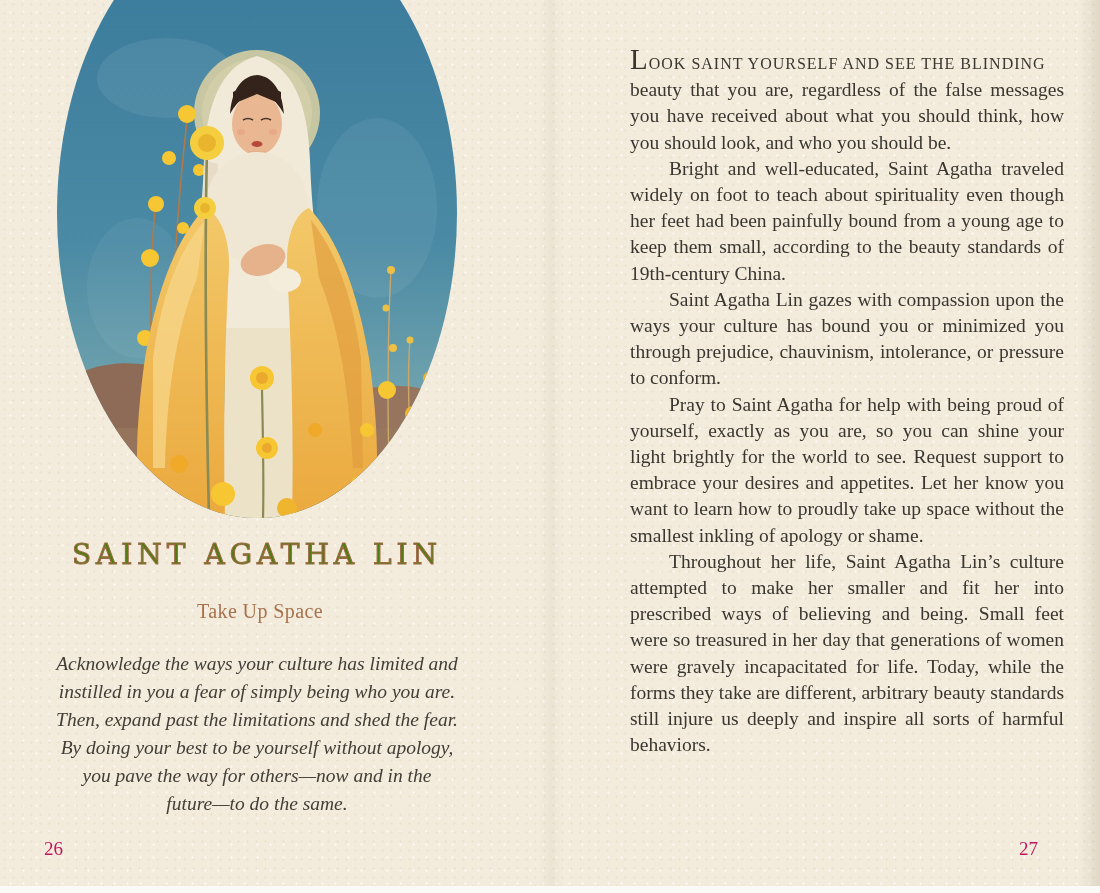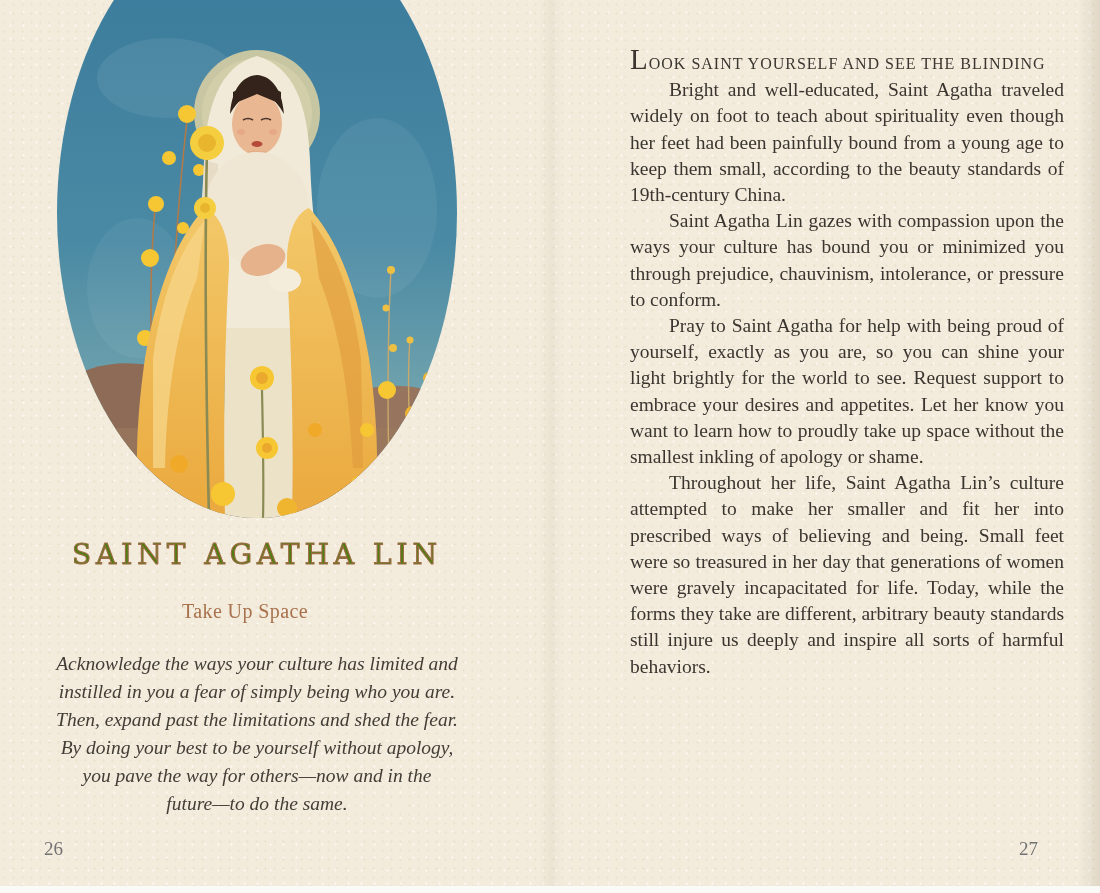--- a/index.html
+++ b/index.html
@@ -34,30 +34,30 @@
   }
   .oval-portrait svg{display:block;width:100%;height:100%;}
   .saint-title{
     position:absolute;left:40px;top:538px;width:434px;
     text-align:center;
     font-family:"DejaVu Serif",serif;
     font-size:28px;letter-spacing:5px;font-weight:400;
     color:#4d7c0f;-webkit-text-stroke:1.1px #9d6c45;
   }
   .card-subtitle{
-    position:absolute;left:28px;top:600px;width:434px;
+    position:absolute;left:43px;top:600px;width:434px;
     text-align:center;font-size:20px;color:#a8714c;letter-spacing:0.4px;
   }
   .blessing{
     position:absolute;left:25px;top:650px;width:464px;
     text-align:center;font-style:italic;
     font-size:19.5px;line-height:28px;color:#423e36;
   }
   .blessing div{white-space:nowrap;}
-  .pagenum{position:absolute;font-size:19px;color:#737373;}
+  .pagenum{position:absolute;font-size:19px;color:#be185d;}
   .pagenum.left{left:44px;top:838px;}
   .pagenum.right{right:62px;top:838px;}
   
   .body-col{
     position:absolute;left:630px;top:46px;width:434px;
     font-size:19.5px;line-height:26.2px;color:#3a362f;
     text-align:justify;
   }
   .body-col p{margin:0;text-indent:2em;}
   .body-col p.first{text-indent:0;}
@@ -200,20 +200,21 @@
   <div>future—to do the same.</div>
 </div>
 
 <div class="pagenum left">26</div>
 
 <div class="body-col">
   <div class="p1-line1">
     <span class="initial">L</span>
     <span class="caps">OOK SAINT YOURSELF AND SEE THE BLINDING</span>
   </div>
+  <p class="first">beauty that you are, regardless of the false messages you have received about what you should think, how you should look, and who you should be.</p>
   <p>Bright and well-educated, Saint Agatha traveled widely on foot to teach about spirituality even though her feet had been painfully bound from a young age to keep them small, according to the beauty standards of 19th-century China.</p>
   <p>Saint Agatha Lin gazes with compassion upon the ways your culture has bound you or minimized you through prejudice, chauvinism, intolerance, or pressure to conform.</p>
   <p>Pray to Saint Agatha for help with being proud of yourself, exactly as you are, so you can shine your light brightly for the world to see. Request support to embrace your desires and appetites. Let her know you want to learn how to proudly take up space without the smallest inkling of apology or shame.</p>
   <p>Throughout her life, Saint Agatha Lin’s culture attempted to make her smaller and fit her into prescribed ways of believing and being. Small feet were so treasured in her day that generations of women were gravely incapacitated for life. Today, while the forms they take are different, arbitrary beauty standards still injure us deeply and inspire all sorts of harmful behaviors.</p>
 </div>
 
 <div class="pagenum right">27</div>
 
 <div class="gutter"></div>
 <div class="right-edge-shade"></div>

